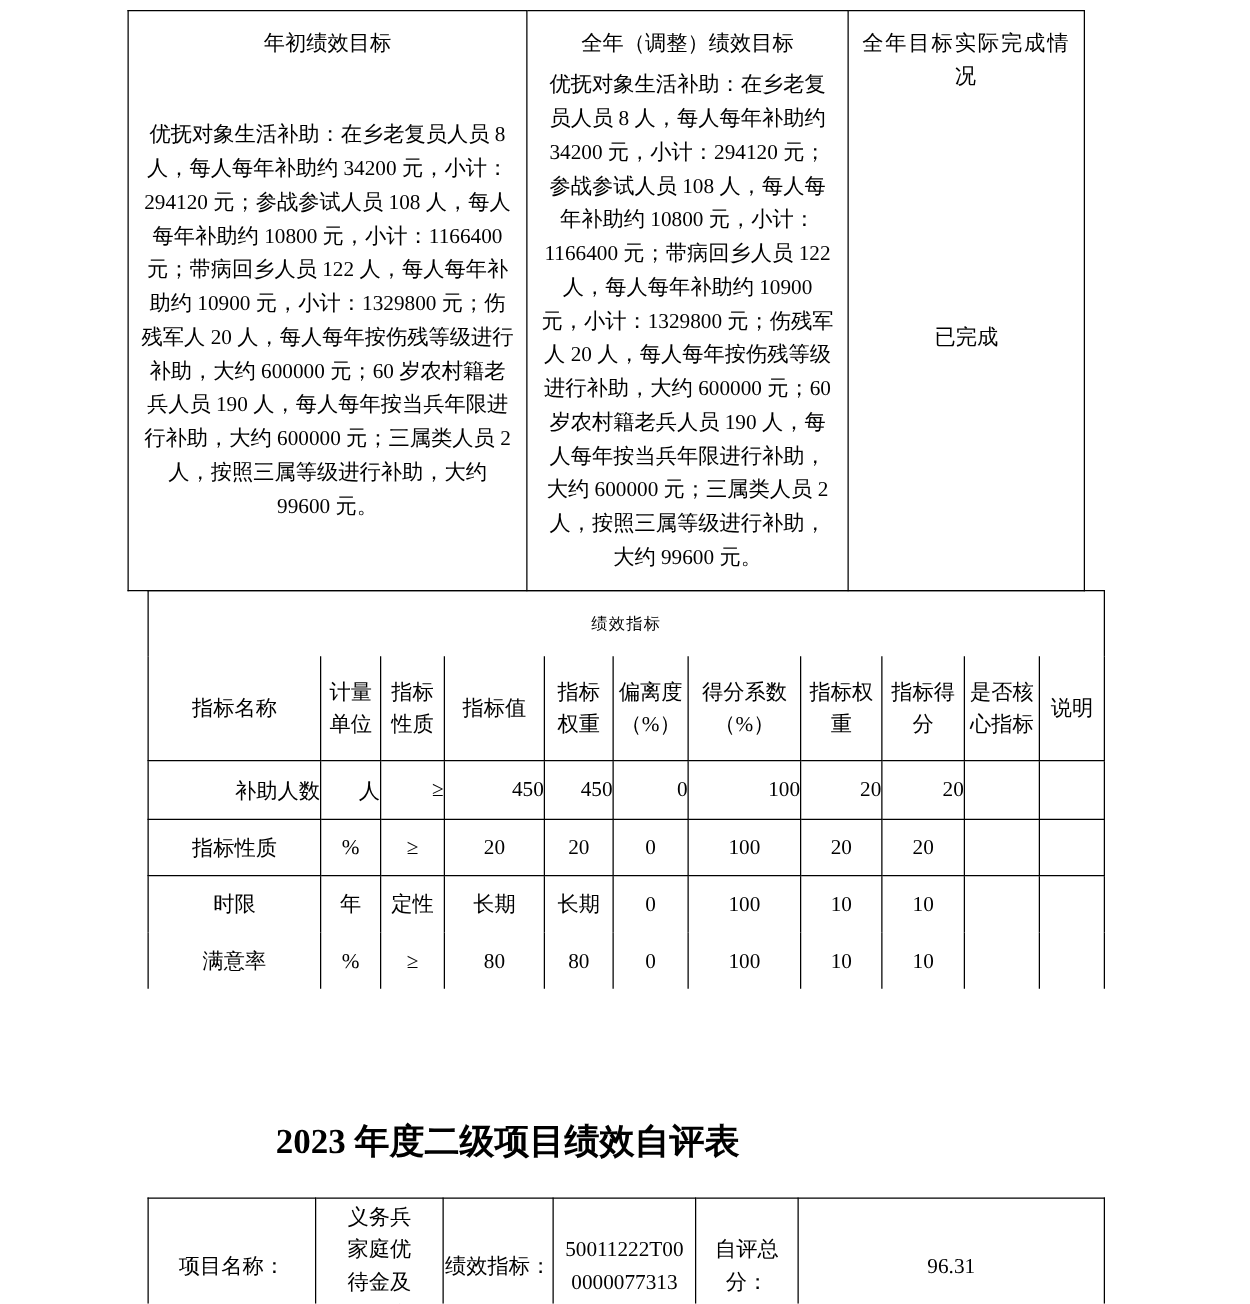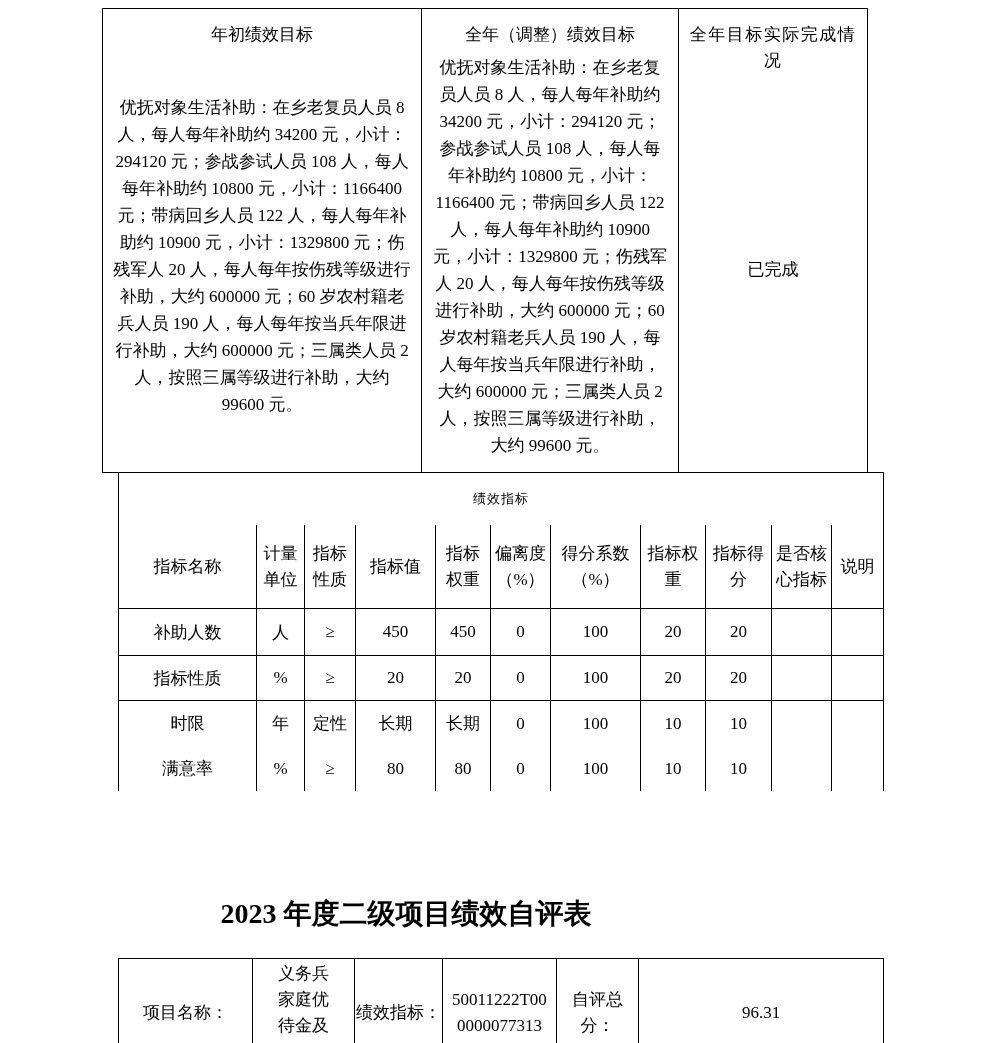--- a/index.html
+++ b/index.html
@@ -22,21 +22,21 @@
   .goal-head{padding-top:13px;font-size:17px;line-height:26px;text-align:center;}
   .goal-head.spaced{letter-spacing:1.5px;padding-left:8px;padding-right:8px;}
   .goal-body{flex:1;display:flex;align-items:center;justify-content:center;padding:4px 10px 12px;}
   .goal-body p{margin:0;font-size:17px;line-height:27px;text-align:center;}
 
   
   #indicators{left:118px;top:472px;width:765px;}
   #indicators td{border:1px solid #000;}
   #indicators tr.band td{height:52px;border-bottom-style:hidden;font-size:13px;letter-spacing:1px;}
   #indicators tr.head td{height:83px;line-height:26px;padding:0 2px;}
-  #indicators tr.r1 td{height:46px;}
+  #indicators tr.r1 td{height:46px;text-align:right;}
   #indicators tr.r2 td{height:44px;}
   #indicators tr.r3 td,#indicators tr.r4 td,#indicators tr.r5 td{height:45px;border-bottom-style:hidden;}
 
   
   #title{position:absolute;left:0;top:896px;width:812px;text-align:center;
          font-size:28px;font-weight:bold;line-height:36px;}
 
   
   #project{left:118px;top:958px;width:765px;}
   #project td{border:1px solid #000;line-height:26px;}

